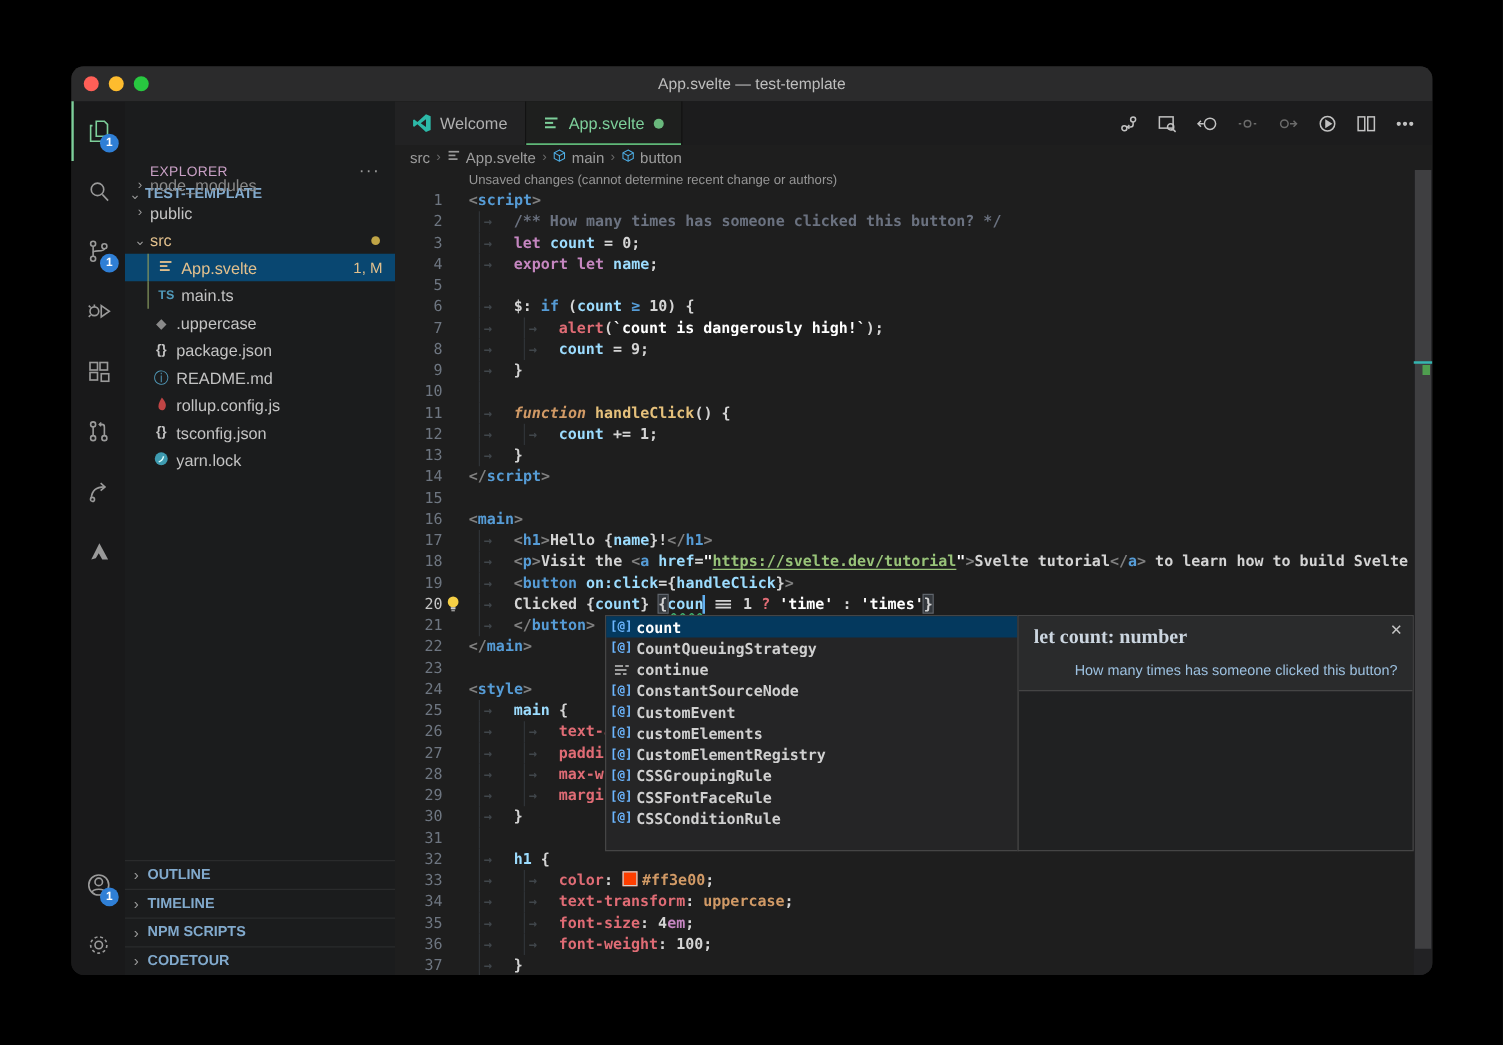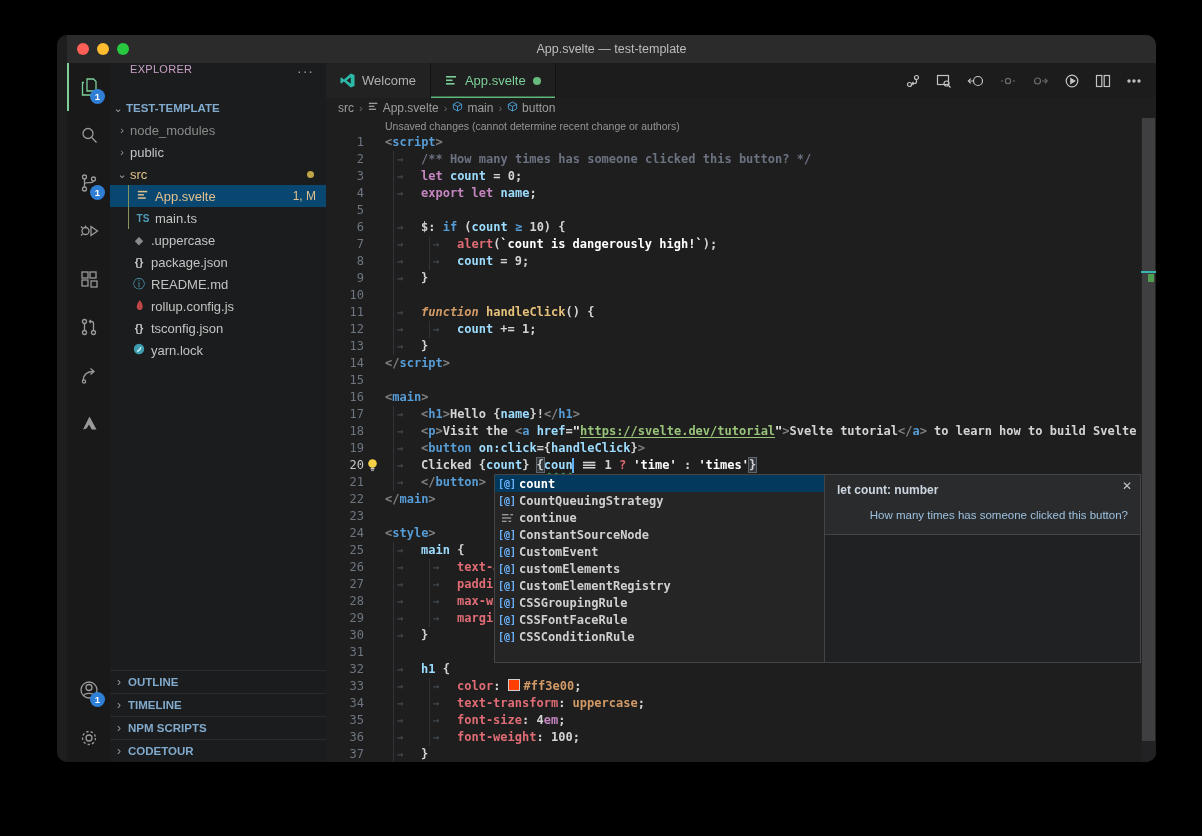--- a/index.html
+++ b/index.html
@@ -1,37 +1,37 @@
 <!DOCTYPE html>
 <html><head>
 <meta charset="utf-8">
 <style>
   html,body{margin:0;padding:0;background:#000;width:1202px;height:836px;overflow:hidden;
     font-family:"Liberation Sans",sans-serif;-webkit-font-smoothing:antialiased;}
-  .window{position:absolute;left:57px;top:35px;width:1089px;height:727px;background:#1e1e1e;
-    border-radius:10px;overflow:hidden;box-shadow:0 25px 70px rgba(0,0,0,.8);padding-left:10px;}
+  .window{position:absolute;left:57px;top:53px;width:1089px;height:727px;background:#1e1e1e;
+    border-radius:10px;overflow:hidden;box-shadow:0 25px 70px rgba(0,0,0,.8);}
   
   .titlebar{height:28px;background:#2b2b2c;display:flex;align-items:center;position:relative;}
   .traffic{display:flex;gap:8px;margin-left:10px;}
   .tl{width:12px;height:12px;border-radius:50%;}
   .tl.red{background:#ff5f57}.tl.yellow{background:#febc2e}.tl.green{background:#28c840}
   .wtitle{position:absolute;left:0;right:0;text-align:center;font-size:12.5px;color:#bdbdbd;}
   
   .mainrow{display:flex;height:699px;}
   .activitybar{width:43px;background:#19191a;display:flex;flex-direction:column;align-items:center;flex:none;}
   .ab-item{width:43px;height:48px;display:flex;align-items:center;justify-content:center;position:relative;cursor:pointer;}
   .ab-item svg{stroke:#9a9a9a;fill:none;stroke-width:1.3;}
   .ab-item.active{box-shadow:inset 2px 0 0 #7dcf9a;}
   .ab-item.active svg{stroke:#7dcf9a;}
   .ab-badge{position:absolute;right:5px;bottom:7px;min-width:15px;height:15px;border-radius:8px;background:#2f7fd6;
     color:#fff;font-size:9.5px;line-height:15px;text-align:center;font-weight:700;}
   .ab-spacer{flex:1}
   
   .sidebar{width:216px;background:#1b1c1d;position:relative;flex:none;font-size:13px;color:#c3c3c3;}
-  .sb-header{height:34px;display:flex;align-items:flex-start;padding:0 12px 0 20px;}
+  .sb-header{height:34px;display:flex;align-items:flex-end;padding:0 12px 0 20px;margin-top:29px;}
   .sb-title{font-size:11px;color:#c9a0c5;letter-spacing:.3px;flex:1;}
   .sb-dots{color:#9a9a9a;font-size:14px;letter-spacing:1px;cursor:pointer;}
   .root-row{height:22px;display:flex;align-items:center;font-weight:700;font-size:11.5px;color:#82aacd;cursor:pointer;}
   .root-row .chev{color:#9a9a9a;font-size:11px;width:16px;text-align:center;font-weight:400;}
   .tree{position:absolute;top:56px;left:0;right:0;}
   .trow{height:22px;display:flex;align-items:center;position:relative;cursor:pointer;white-space:nowrap;}
   .trow .chev{width:16px;text-align:center;color:#9a9a9a;font-size:11px;margin-left:4px;flex:none;}
   .trow .ficon{width:18px;text-align:center;flex:none;font-size:11px;margin-right:3px;}
   .trow .lbl{flex:1;overflow:hidden;}
   .trow .badge{margin-right:10px;font-size:12px;}
@@ -96,21 +96,21 @@
     font-family:"DejaVu Sans Mono",monospace;font-size:12px;}
   .srow{height:17px;display:flex;align-items:center;cursor:pointer;color:#d0d0d0;font-weight:700;white-space:nowrap;}
   .srow.selected{background:#04395e;color:#fff;}
   .sicon{width:24px;flex:none;text-align:center;font-size:10px;font-weight:700;color:#6cb6ff;}
   .sicon svg{vertical-align:middle;}
   
   .docs{position:absolute;left:498px;top:411px;width:317px;height:189px;background:#202122;
     border:1px solid #454545;border-left:1px solid #454545;box-sizing:border-box;z-index:6;}
   .docs-head{height:60px;background:#2a2b2c;border-bottom:1px solid #454545;position:relative;
     padding:8px 12px;box-sizing:border-box;}
-  .docs-sig{font-family:Liberation Sans, sans-serif;font-size:12px;color:#ccd6e0;font-weight:600;}
+  .docs-sig{font-family:Liberation Serif, serif;font-size:16px;color:#ccd6e0;font-weight:600;}
   .docs-desc{margin-top:12px;font-size:11.5px;color:#9dc1e0;text-align:right;}
   .docs-close{position:absolute;top:4px;right:8px;color:#c5c5c5;font-size:12px;cursor:pointer;}
 </style>
 </head>
 <body>
 
 <div class="window">
 
   <div class="titlebar">
     <div class="traffic">

